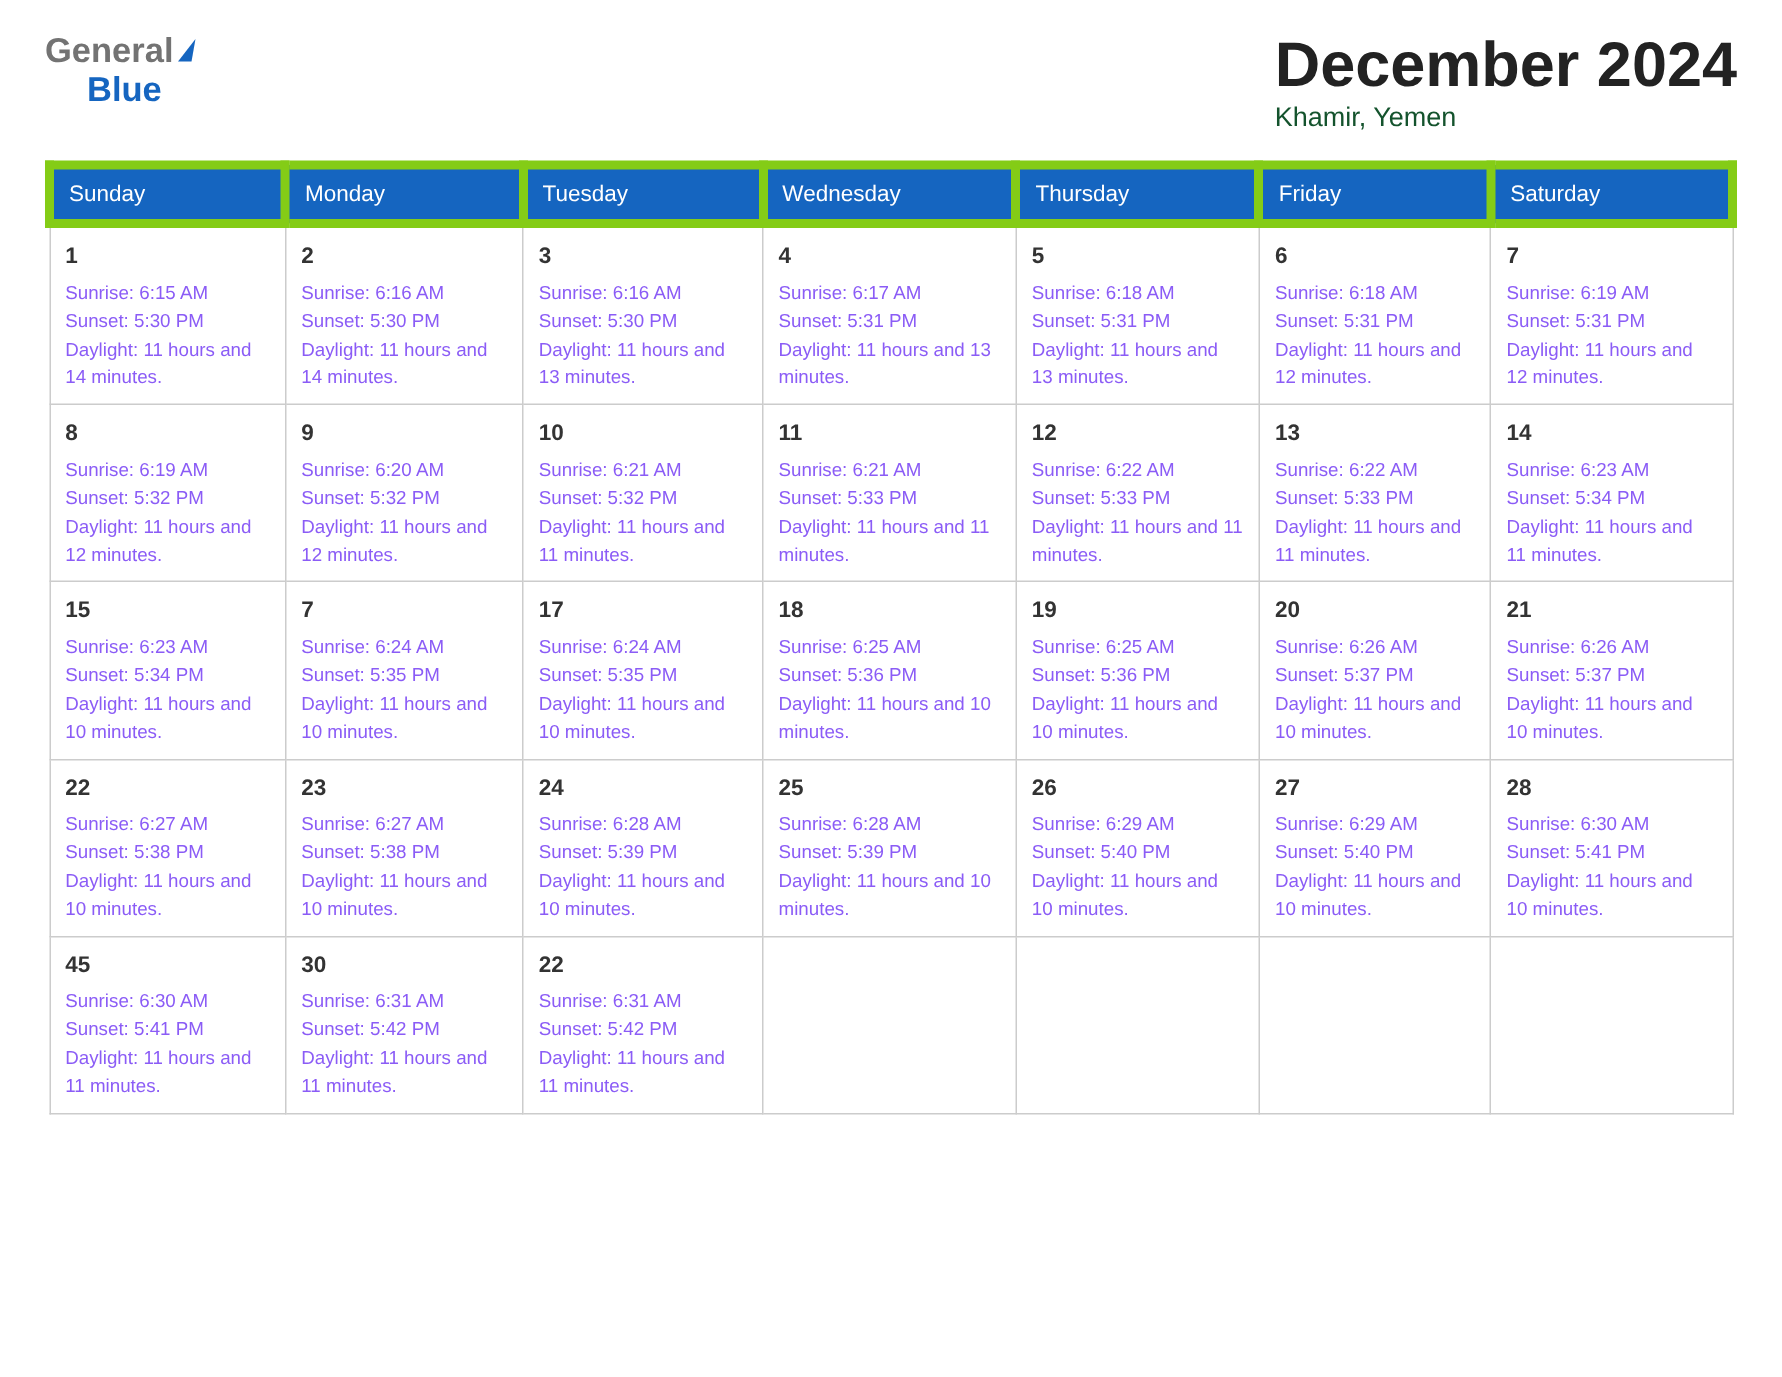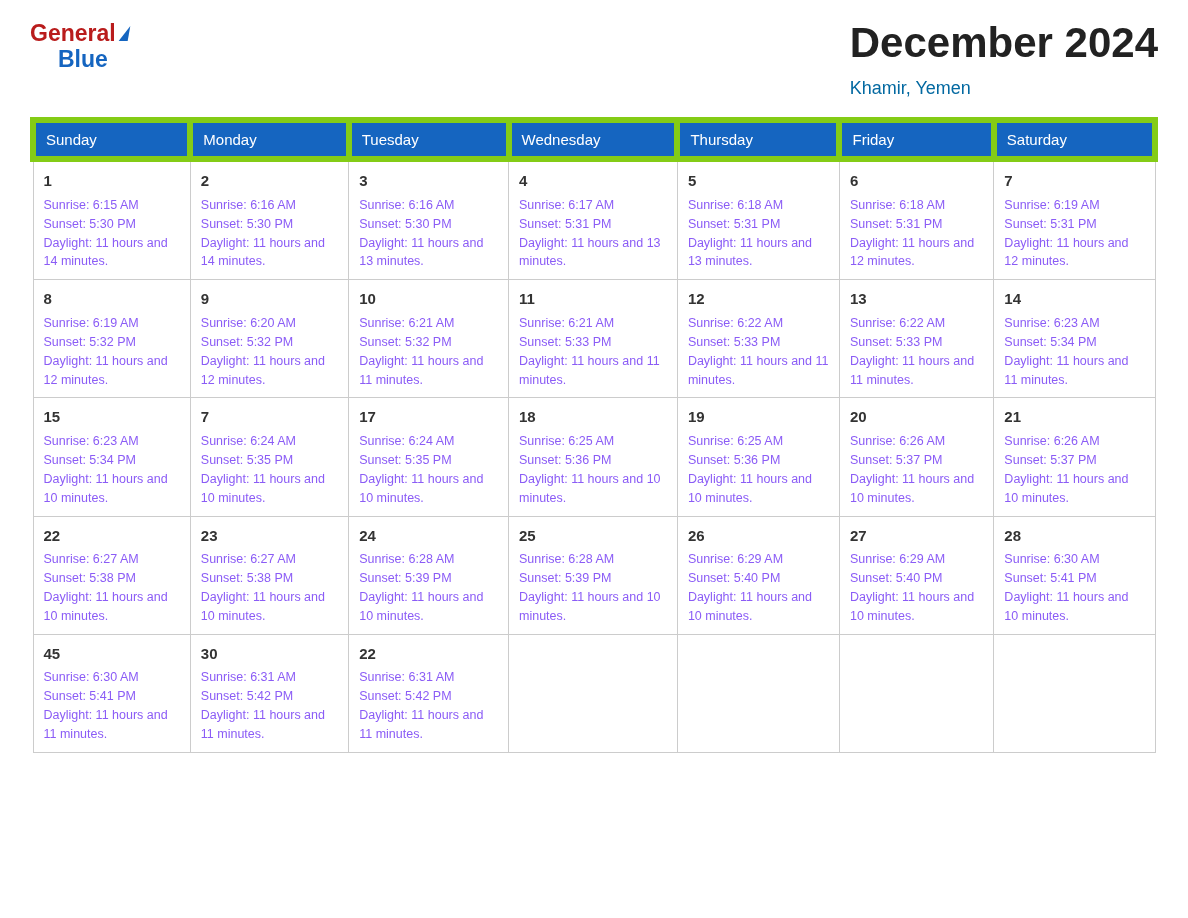--- a/index.html
+++ b/index.html
@@ -23,22 +23,22 @@
     .title-block {
     }
     .title-block h1 {
       font-size: 42px;
       font-weight: bold;
       color: #222;
       line-height: 1.1;
     }
     .title-block p {
       font-size: 18px;
-      color: #0369a1;
-      margin-top: 12px;
+      color: #14532d;
+      margin-top: 2px;
     }
     table {
       width: 100%;
       border-collapse: collapse;
       font-size: 13px;
     }
     thead tr th {
       background-color: #1565c0;
       color: #fff;
       padding: 8px 10px;
@@ -82,21 +82,21 @@
       line-height: 1.15;
     }
   </style>
 </head>
 <body>
 
 <div class="header">
   <div class="logo">
     <div class="logo-row">
       <div class="logo-text">
-        <span style="font-size:23px;font-weight:bold;color:#b91c1c;display:flex;align-items:center;">
+        <span style="font-size:23px;font-weight:bold;color:#737373;display:flex;align-items:center;">
           General<span style="display:inline-block;width:0;height:0;border-left:9px solid transparent;border-right:0px solid transparent;border-bottom:15px solid #1565c0;margin-left:4px;transform:skewX(-10deg);"></span>
         </span>
         <span style="font-size:23px;font-weight:bold;color:#1565c0;margin-left:28px;">Blue</span>
       </div>
     </div>
   </div>
   <div class="title-block">
     <h1>December 2024</h1>
     <p>Khamir, Yemen</p>
   </div>

